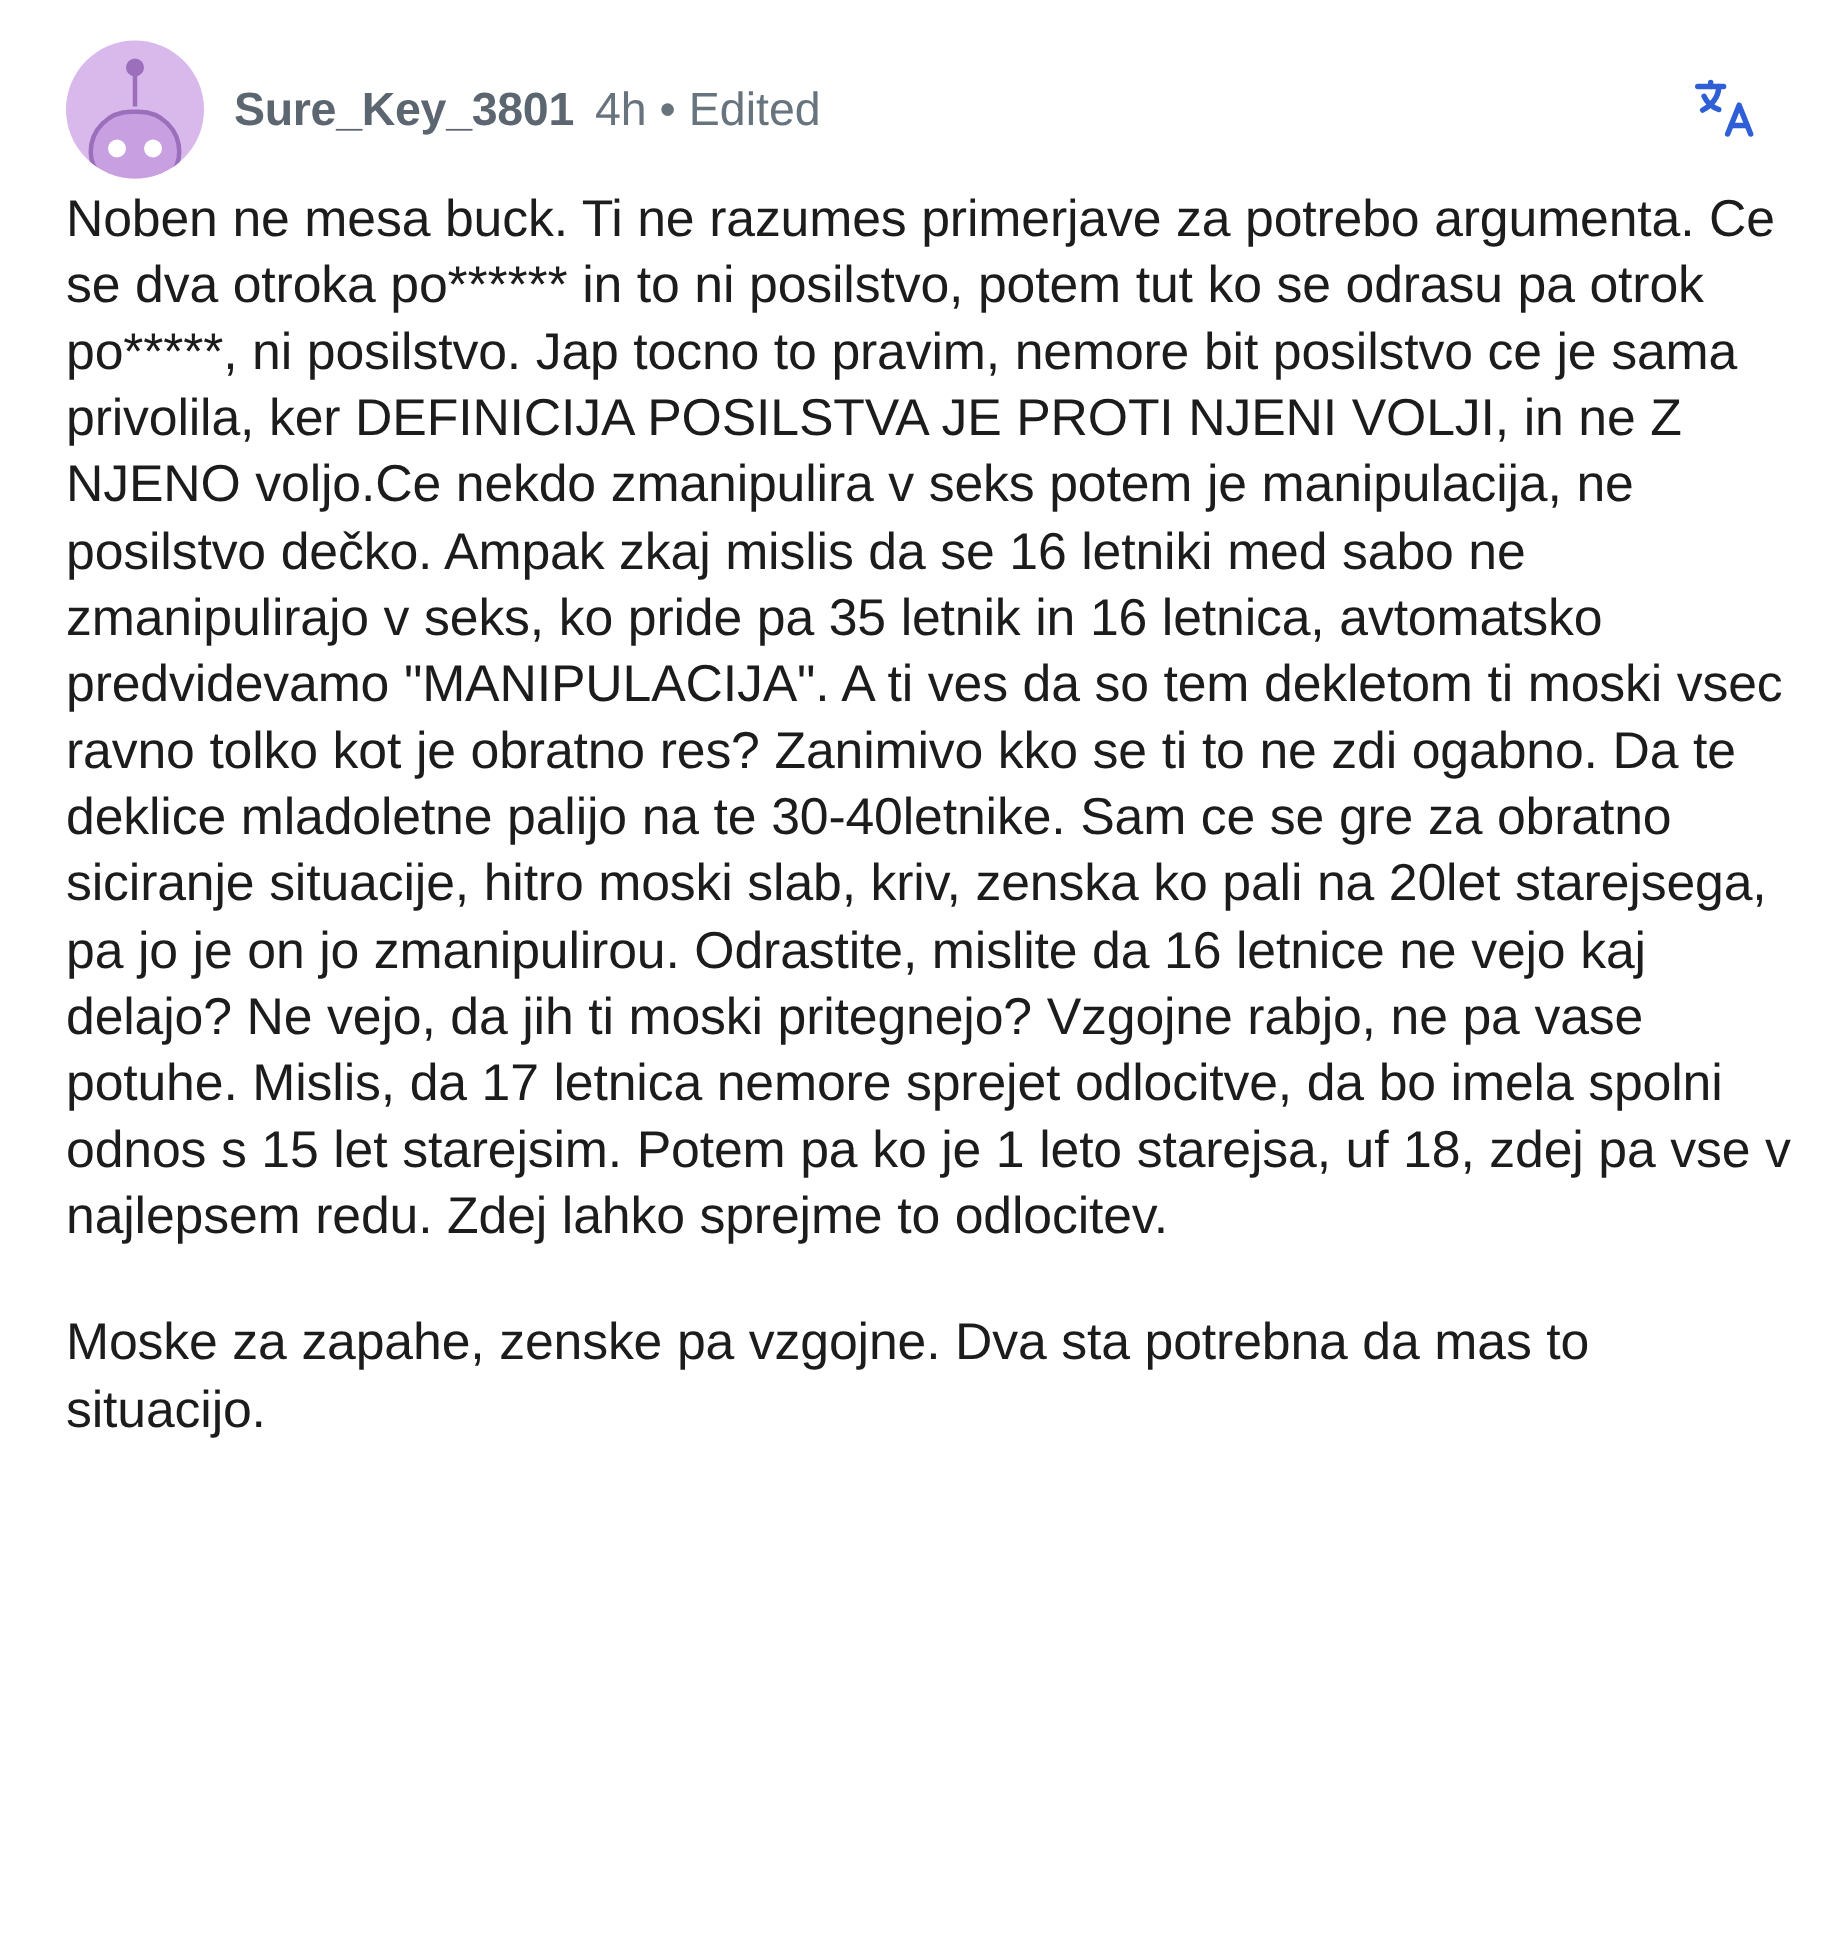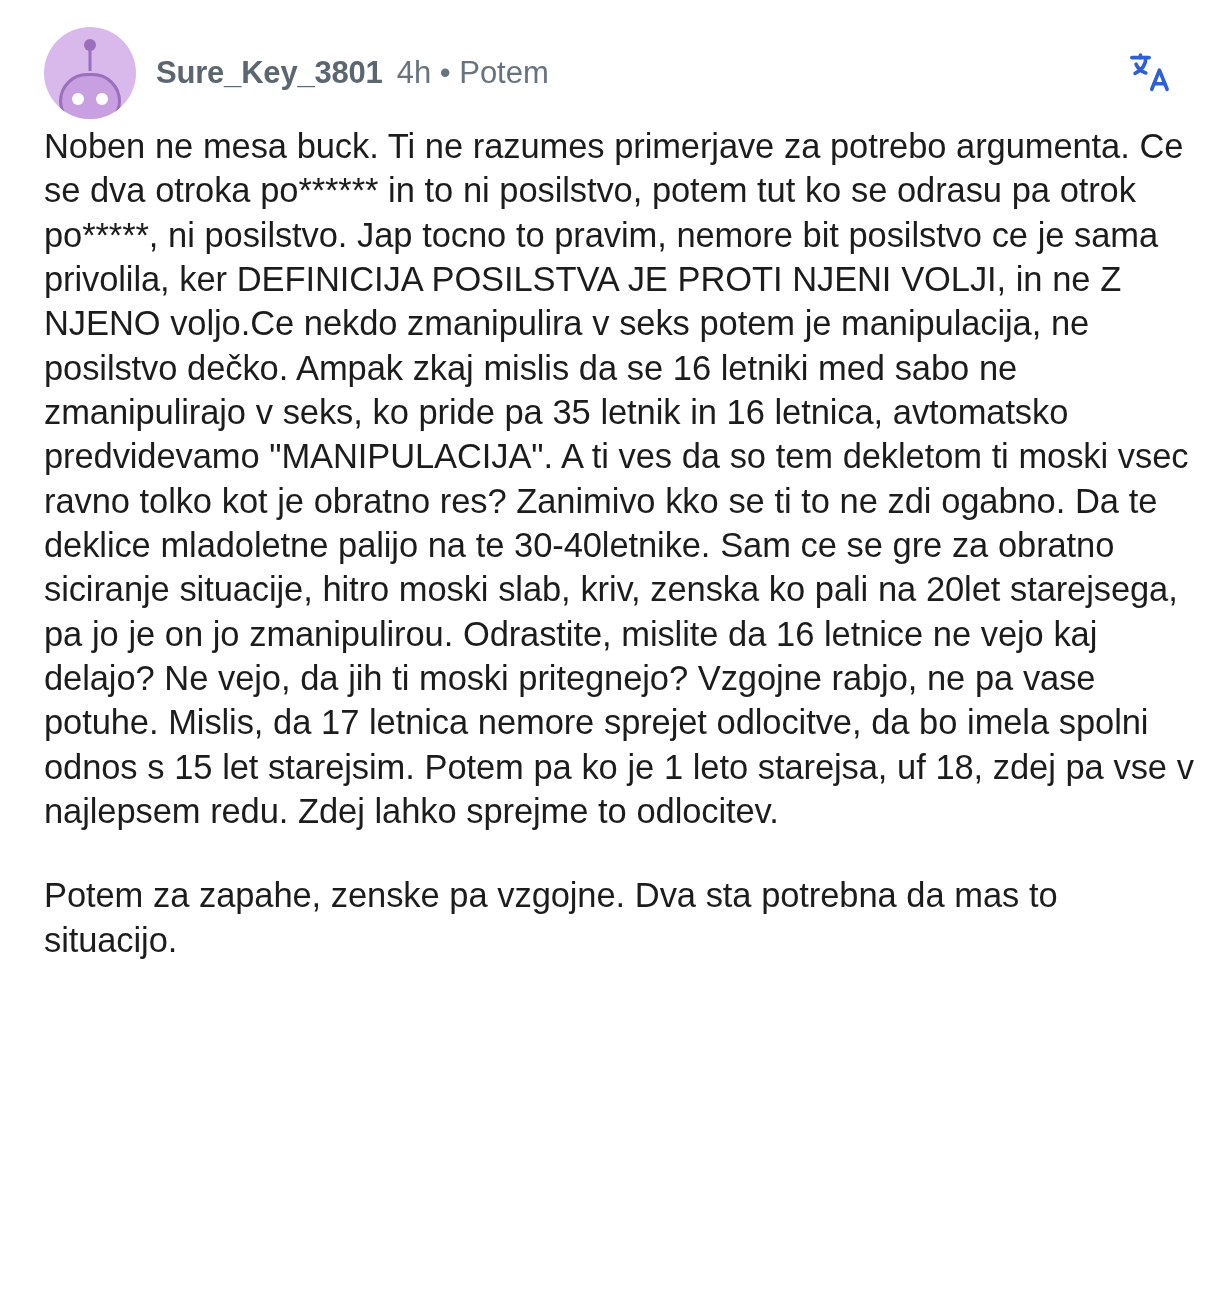--- a/index.html
+++ b/index.html
@@ -145,33 +145,33 @@
     <div class="avatar">
       <div class="antenna-dot"></div>
       <div class="antenna"></div>
       <div class="head"></div>
       <div class="eye left"></div>
       <div class="eye right"></div>
     </div>
 
     <div class="header-text">
       <span class="username">Sure_Key_3801</span>
-      <span class="meta">4h • Potem</span>
+      <span class="meta">4h • Edited</span>
     </div>
 
     <div class="translate-icon">
       <svg width="46" height="46" viewBox="0 0 24 24" fill="none" stroke="currentColor" stroke-width="1.9" stroke-linecap="round" stroke-linejoin="round">
         <path d="M2 4h9"></path>
         <path d="M6.5 2.6V4"></path>
         <path d="M9.3 4c0 3.6-2.4 6.6-5.6 8.2"></path>
         <path d="M4.2 7.4c.9 2.1 2.8 3.8 5.1 4.6"></path>
         <path d="M12.4 20.5l4-10 4 10"></path>
         <path d="M13.7 17.6h5.4"></path>
       </svg>
     </div>
   </div>
 
   <div class="comment-body">
     <p>Noben ne mesa buck. Ti ne razumes primerjave za potrebo argumenta. Ce se dva otroka po****** in to ni posilstvo, potem tut ko se odrasu pa otrok po*****, ni posilstvo. Jap tocno to pravim, nemore bit posilstvo ce je sama privolila, ker DEFINICIJA POSILSTVA JE PROTI NJENI VOLJI, in ne Z NJENO voljo.Ce nekdo zmanipulira v seks potem je manipulacija, ne posilstvo dečko. Ampak zkaj mislis da se 16 letniki med sabo ne zmanipulirajo v seks, ko pride pa 35 letnik in 16 letnica, avtomatsko predvidevamo "MANIPULACIJA". A ti ves da so tem dekletom ti moski vsec ravno tolko kot je obratno res? Zanimivo kko se ti to ne zdi ogabno. Da te deklice mladoletne palijo na te 30-40letnike. Sam ce se gre za obratno siciranje situacije, hitro moski slab, kriv, zenska ko pali na 20let starejsega, pa jo je on jo zmanipulirou. Odrastite, mislite da 16 letnice ne vejo kaj delajo? Ne vejo, da jih ti moski pritegnejo? Vzgojne rabjo, ne pa vase potuhe. Mislis, da 17 letnica nemore sprejet odlocitve, da bo imela spolni odnos s 15 let starejsim. Potem pa ko je 1 leto starejsa, uf 18, zdej pa vse v najlepsem redu. Zdej lahko sprejme to odlocitev.</p>
-    <p class="spaced">Potem za zapahe, zenske pa vzgojne. Dva sta potrebna da mas to situacijo.</p>
+    <p class="spaced">Moske za zapahe, zenske pa vzgojne. Dva sta potrebna da mas to situacijo.</p>
   </div>
 
 </div>
 
 </body></html>

